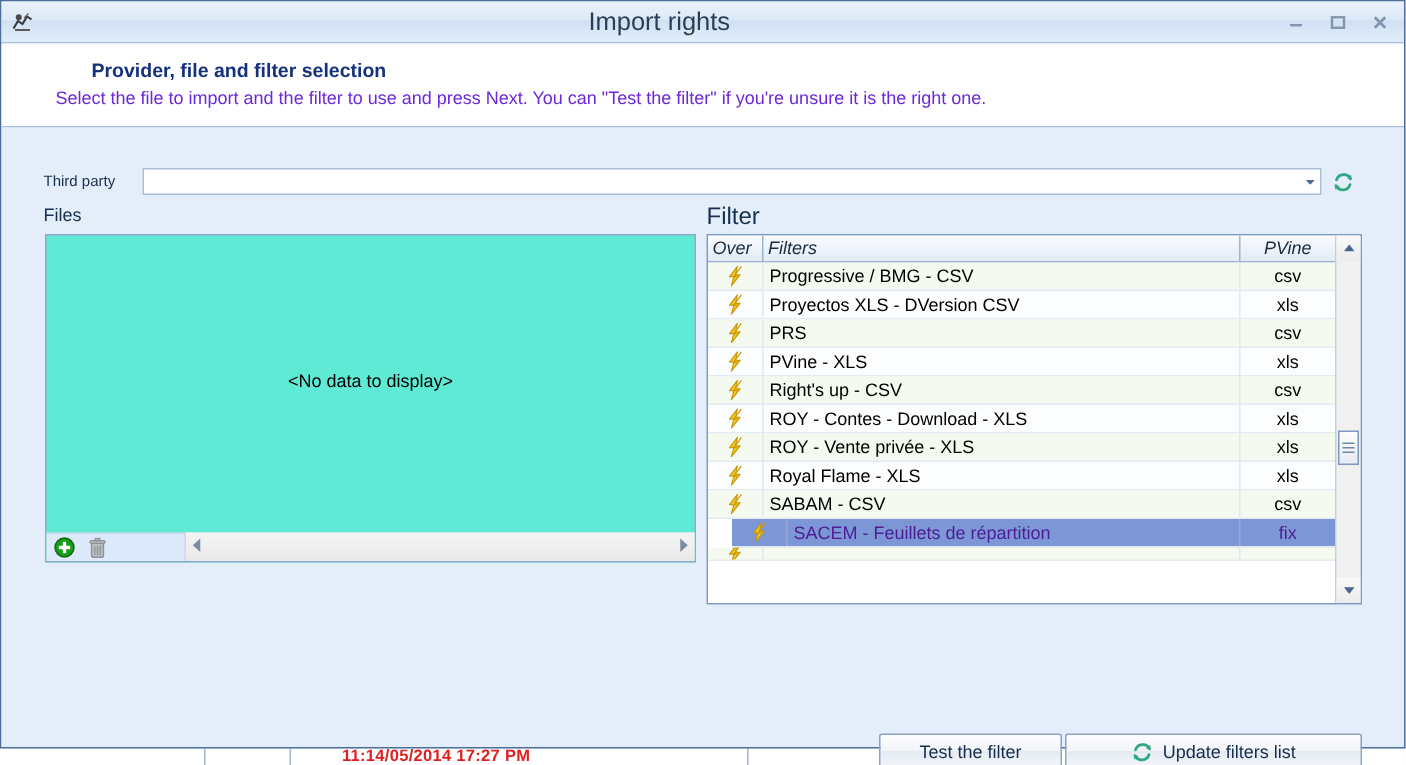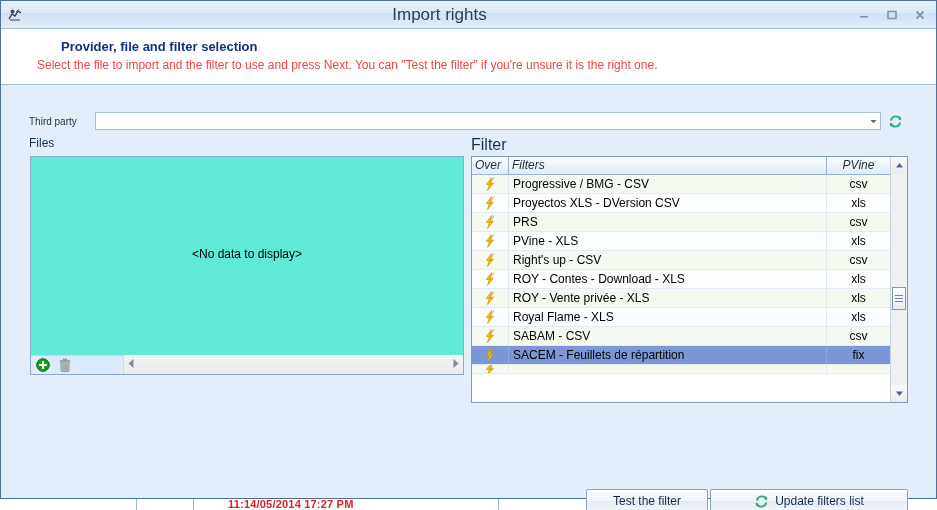--- a/index.html
+++ b/index.html
@@ -102,21 +102,21 @@
   }
   #header-title {
     font-size: 13px;
     font-weight: bold;
     color: #15317e;
     margin-bottom: 4px;
     margin-left: 46px;
   }
   #header-subtitle {
     font-size: 12px;
-    color: #ef4444;
+    color: #6d28d9;
     padding-left: 22px;
   }
 
   
   #dialog-body {
     flex: 1 1 auto;
     position: relative;
     background: #e4edfa;
   }
 
@@ -275,21 +275,21 @@
   .grid-row {
     display: flex;
     height: 19px;
     box-sizing: border-box;
     border-bottom: 1px solid #e3eaf3;
     font-size: 12px;
     align-items: center;
   }
   .grid-row.alt  { background: #f4faef; }
   .grid-row.norm { background: #fbfdff; }
-  .grid-row.selected { background: #7d96d6; color: #000000; }
+  .grid-row.selected { background: #7d96d6; color: #4c1d95; margin-left: 16px; }
   .cell-over {
     width: 37px;
     flex: 0 0 37px;
     display: flex;
     align-items: center;
     justify-content: center;
     border-right: 1px solid #e0e8f2;
     height: 100%;
     box-sizing: border-box;
   }

